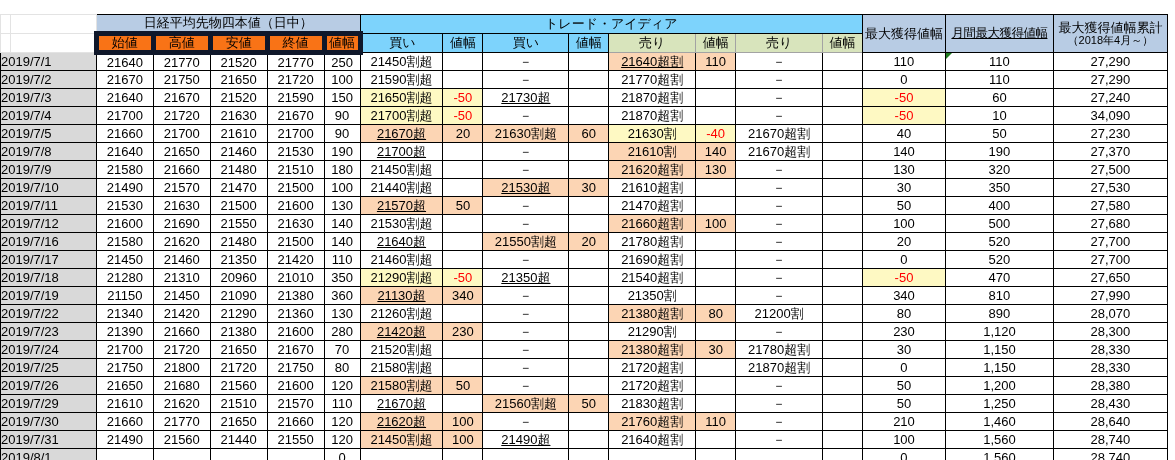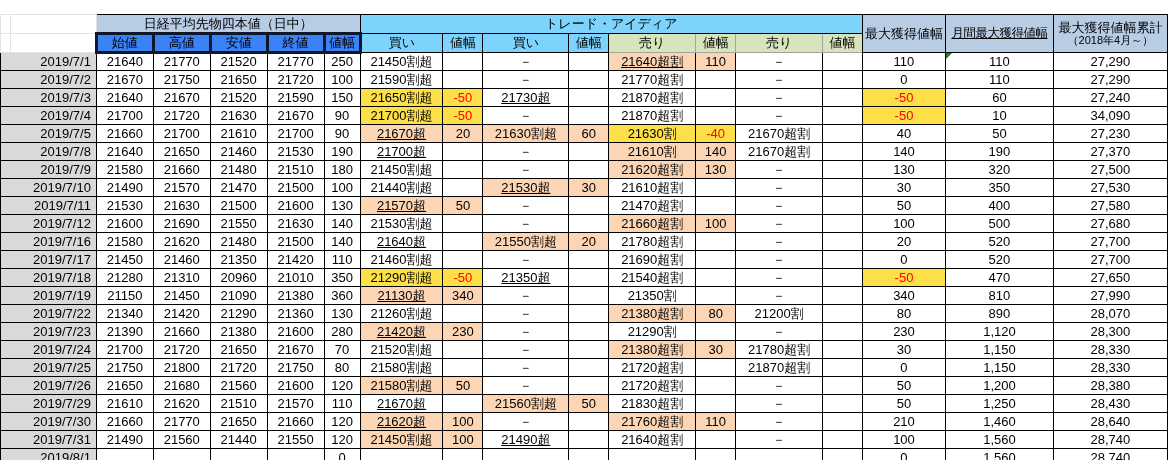--- a/index.html
+++ b/index.html
@@ -15,27 +15,27 @@
   }
   td,th {
     font-weight:normal; font-size:13px; text-align:center;
     vertical-align:middle; overflow:hidden; white-space:nowrap;
     padding:0; line-height:1.05;
   }
   tr.hrow  { height:19px; }
   tr.drow  { height:18px; }
   tr.stub  { height:6px; }
   .cell   { border:1px solid #000; background:#fff; }
-  .date   { border:1px solid #000; background:#d9d9d9; text-align:right; padding-right:5px; }
+  .date   { border:1px solid #000; background:#d9d9d9; text-align:left; padding-right:5px; }
   .blue   { border:1px solid #000; background:#b8cce4; }
-  .yellow { border:3px solid #0f172a; background:#3b82f6; }
+  .yellow { border:5px solid #0f172a; background:#f97316; }
   .lav    { border:1px solid #000; background:#7dd3fc; }
   .grn    { border:1px solid #a3a3a3; background:#d8e4bc; }
   .org    { background:#fcd5b4; }
-  .blu    { background:#fde047; }
+  .blu    { background:#fef9c3; }
   .red    { color:#ff0000; }
   .und    { text-decoration:underline; }
   .ghost  { border:none; background:#fff; }
   .ghostgrid { border:1px solid #e3e3e3; background:#fff; }
   .cumh .l2 { font-size:11px; }
   .monh   { font-size:12.5px; letter-spacing:-0.5px;text-decoration:underline; }
   .rel    { position:relative; }
   .tri-tl {
     position:absolute; left:0; top:0; width:0; height:0;
     border-top:6px solid #1e7a1e; border-right:6px solid transparent;

